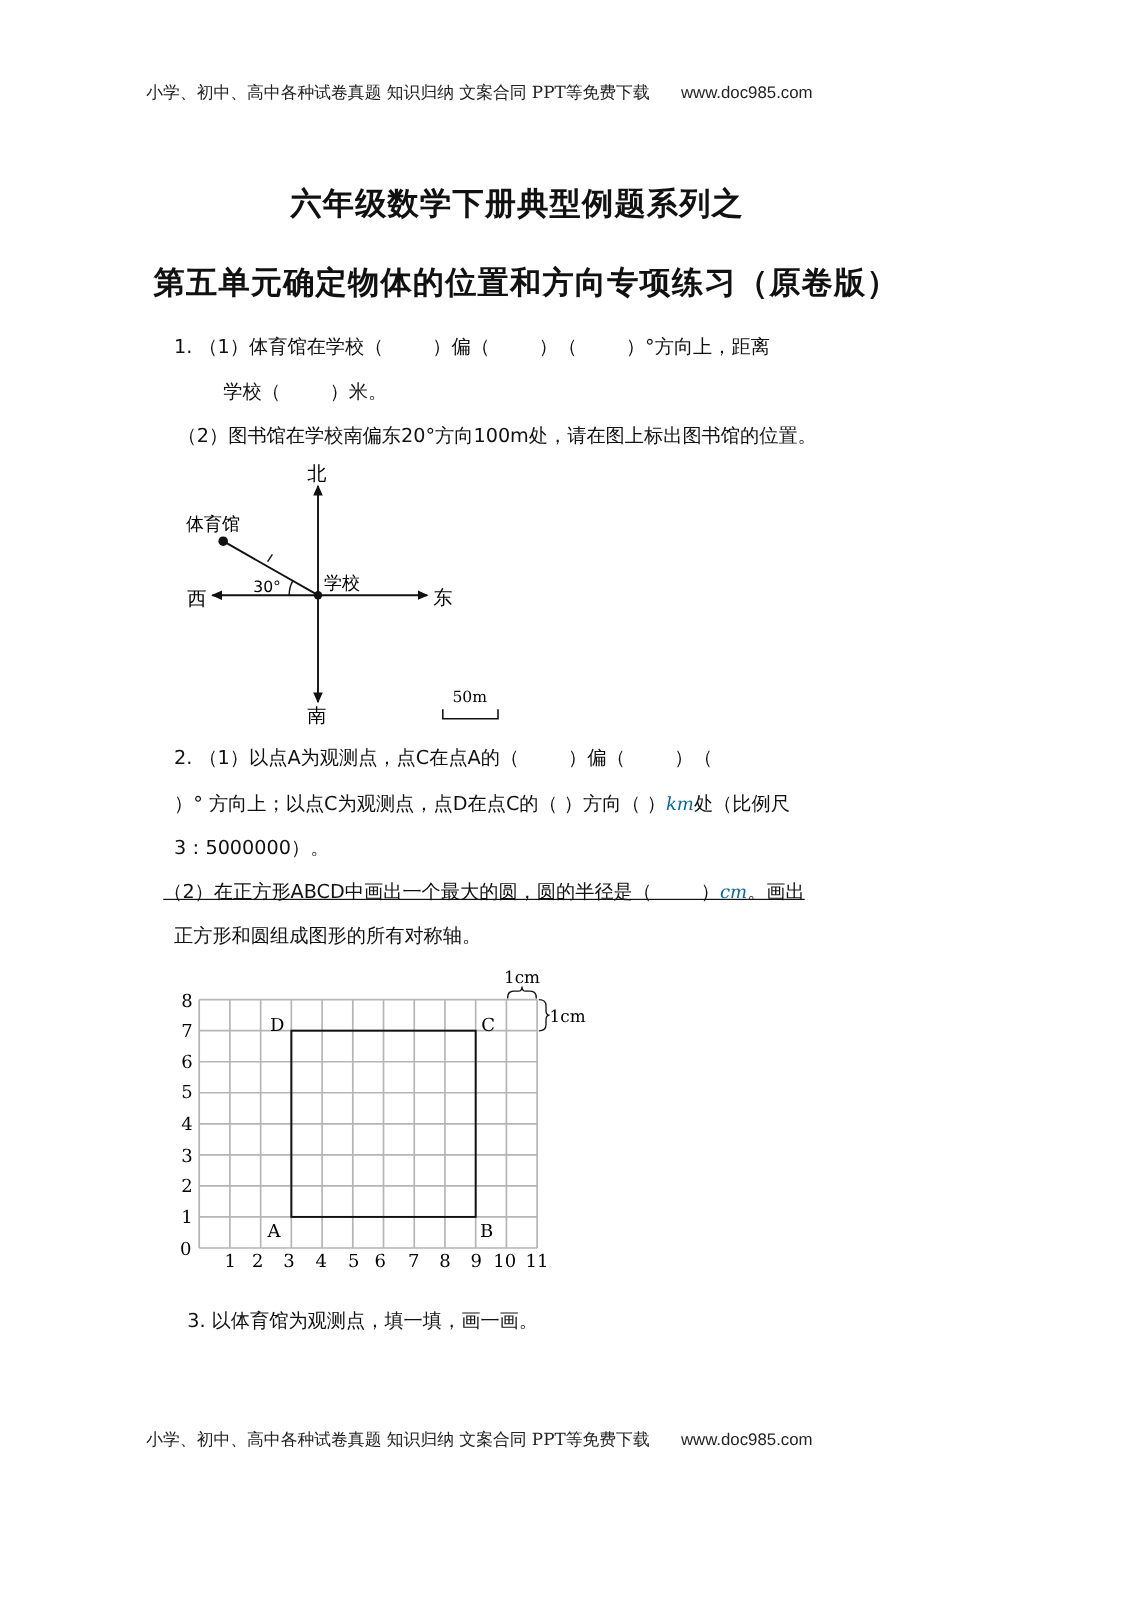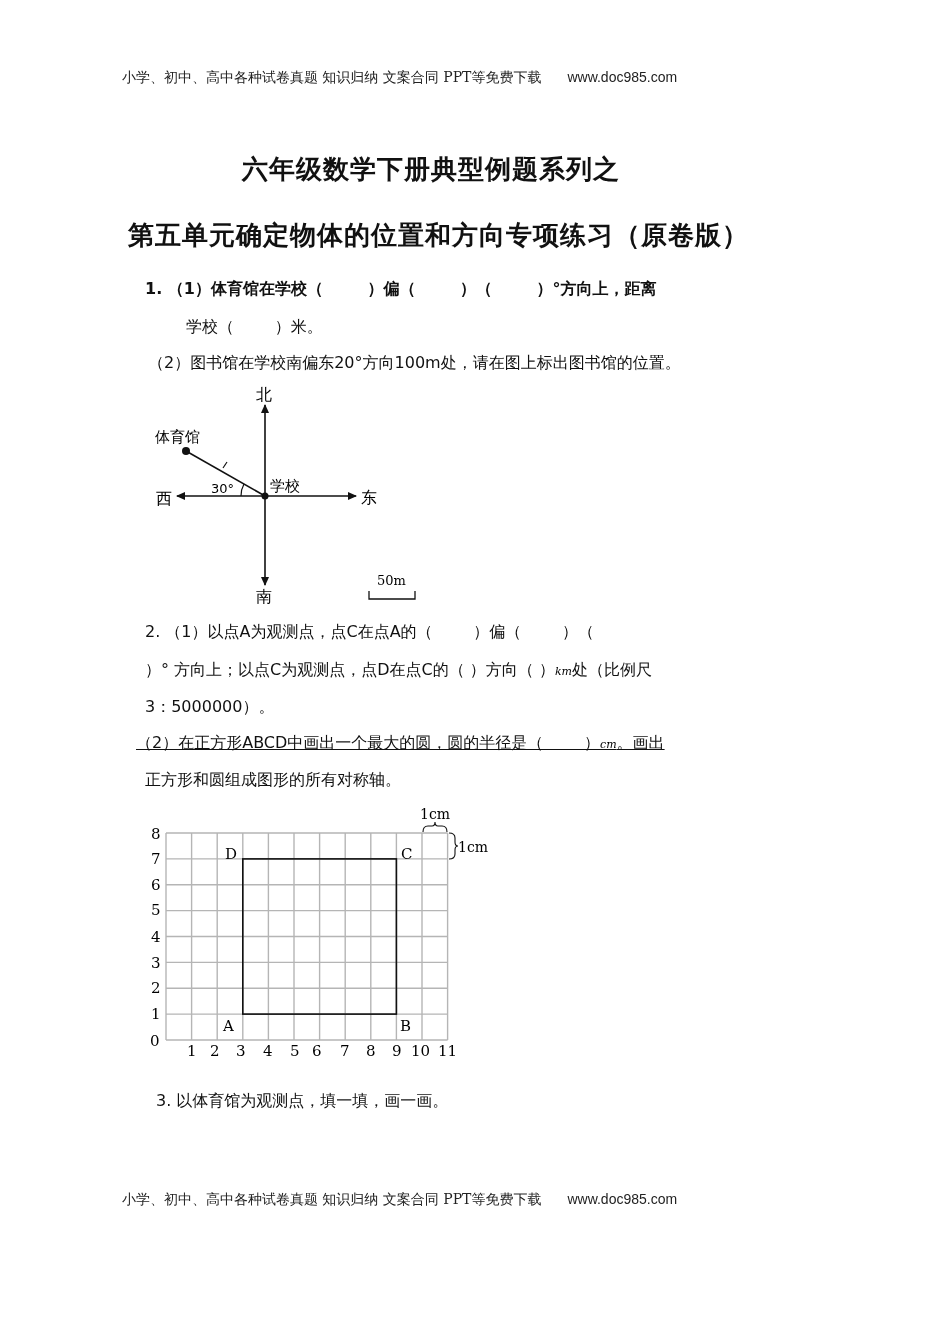--- a/index.html
+++ b/index.html
@@ -7,35 +7,35 @@
          font-family: "DejaVu Sans", "Liberation Sans", sans-serif; color: #111; }
   .abs { position: absolute; }
   .header, .footer { left: 0; width: 799px; text-align: center; font-size: 14px; color: #222;
          font-family: "DejaVu Serif", "Liberation Serif", serif; white-space: nowrap; }
   .header { top: 69px; }
   .footer { top: 1191px; }
   .hf-site { margin-left: 26px; font-family: "Liberation Sans", "DejaVu Sans", sans-serif; font-size: 14px; }
   .title1 { top: 152px; left: 0; width: 862px; text-align: center; font-size: 26px; font-weight: bold; letter-spacing: 1px; }
   .title2 { top: 218px; left: 128px; width: 700px; font-size: 26px; font-weight: bold; letter-spacing: 1px; white-space: nowrap; }
   .line { left: 145px; font-size: 16px; white-space: pre; line-height: 22px; }
-  .ital { font-family: "DejaVu Serif", "Liberation Serif", serif; font-style: italic; font-size: 11px; color: #000000; }
+  .ital { font-family: "DejaVu Serif", "Liberation Serif", serif; font-style: italic; font-size: 15px; color: #0369a1; }
   svg text { font-family: "DejaVu Sans", "Liberation Sans", sans-serif; }
   .serif-text { font-family: "DejaVu Serif", "Liberation Serif", serif; }
 </style>
 </head>
 <body>
 
 <div class="abs header">
   <span>小学、初中、高中各种试卷真题  知识归纳  文案合同  PPT等免费下载</span><span class="hf-site">www.doc985.com</span>
 </div>
 
 <div class="abs title1">六年级数学下册典型例题系列之</div>
 <div class="abs title2">第五单元确定物体的位置和方向专项练习（原卷版）</div>
 
-<div class="abs line" style="top:278px;font-weight:bold;">1. （1）体育馆在学校（        ）偏（        ）（        ）°方向上，距离</div>
+<div class="abs line" style="top:278px;">1. （1）体育馆在学校（        ）偏（        ）（        ）°方向上，距离</div>
 <div class="abs line" style="top:316px;margin-left:41px;">学校（        ）米。</div>
 <div class="abs line" style="top:352px; left:148px;">（2）图书馆在学校南偏东20°方向100m处，请在图上标出图书馆的位置。</div>
 
 <svg class="abs" style="left:140px; top:380px;" width="300" height="230">
   <defs>
     <marker id="arr" markerWidth="10" markerHeight="10" refX="8" refY="5" orient="auto" markerUnits="userSpaceOnUse">
       <path d="M0,1 L9,5 L0,9 Z" fill="#111"></path>
     </marker>
   </defs>
 

